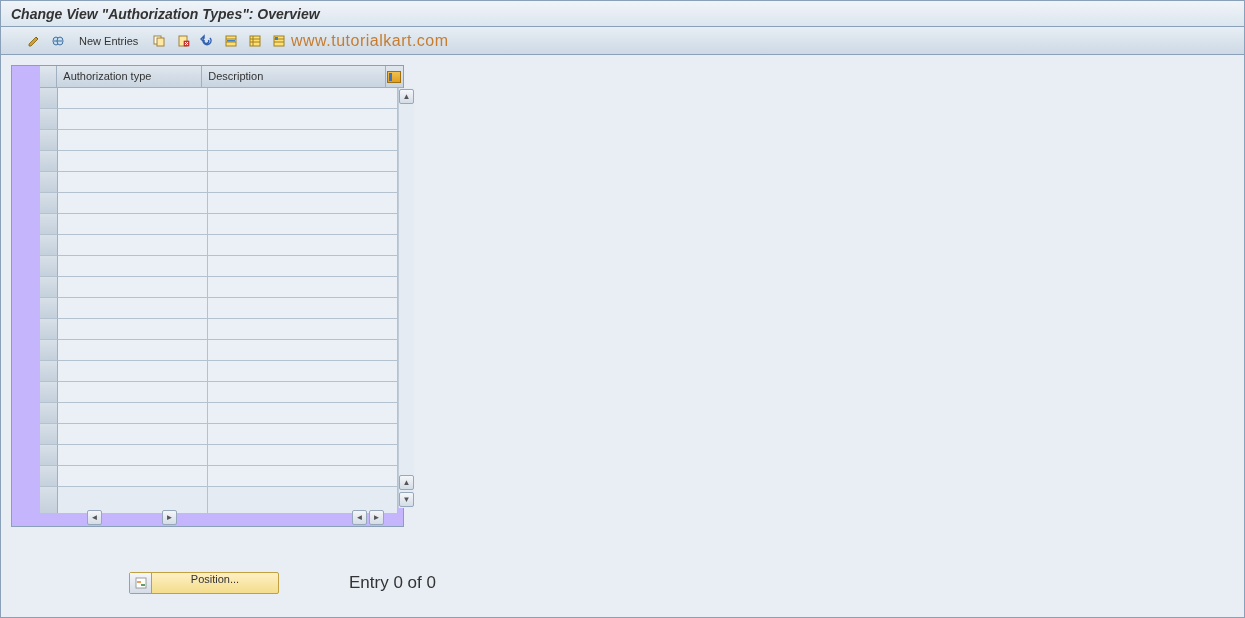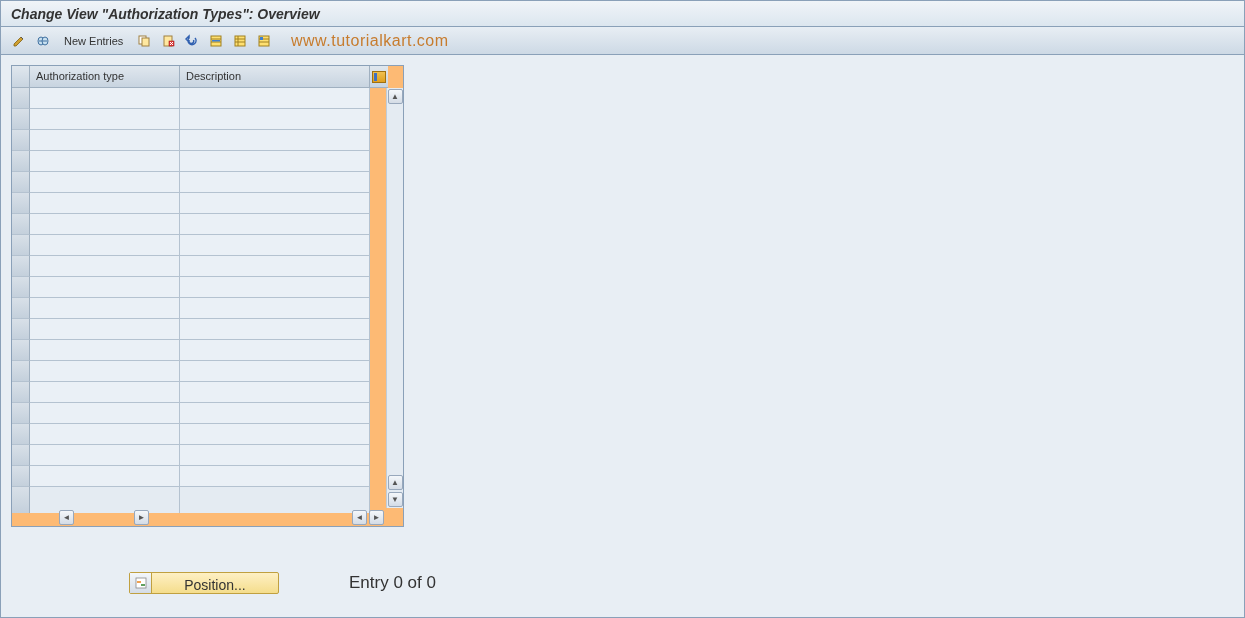--- a/index.html
+++ b/index.html
@@ -15,21 +15,21 @@
     }
     .title-bar .title {
       font-weight: bold;
       font-style: italic;
       font-size: 14px;
       color: #333;
     }
     
     .toolbar {
       background: linear-gradient(to bottom, #e8eef4 0%, #cdd9e5 100%);
-      padding: 3px 8px;
+      padding: 3px 23px;
       border-bottom: 1px solid #8aa0b8;
       height: 28px;
       display: flex;
       align-items: center;
       gap: 4px;
       position: relative;
     }
     .toolbar-btn {
       width: 20px; height: 20px;
       display: inline-flex;
@@ -53,22 +53,23 @@
       color: #c77c2e;
       font-weight: normal;
       letter-spacing: 0.5px;
     }
     
     .content { padding: 10px; }
     
     .grid-container {
       width: 393px;
       border: 1px solid #8aa0b8;
-      background: #fdba74;
+      background: #c4b5fd;
       position: relative;
+      padding-left: 28px;
     }
     
     .grid-header {
       display: flex;
       height: 22px;
     }
     .grid-header .sel-col {
       width: 18px;
       background: linear-gradient(to bottom, #e0e7ee, #c8d4e0);
       border-right: 1px solid #a0b0c0;
@@ -185,23 +186,23 @@
       align-items: center;
       gap: 70px;
     }
     .position-btn {
       width: 150px;
       height: 22px;
       background: linear-gradient(to bottom, #fef0c4, #f4dd8c);
       border: 1px solid #c0a040;
       border-radius: 2px;
       display: flex;
-      align-items: flex-end;
-      cursor: pointer;
-      font-size: 14px;
+      align-items: flex-start;
+      cursor: pointer;
+      font-size: 11px;
       color: #333;
     }
     .position-btn .pos-icon {
       width: 22px;
       height: 100%;
       background: linear-gradient(to bottom, #f4f7fa, #d4dce6);
       border-right: 1px solid #c0a040;
       display: flex;
       align-items: center;
       justify-content: center;

